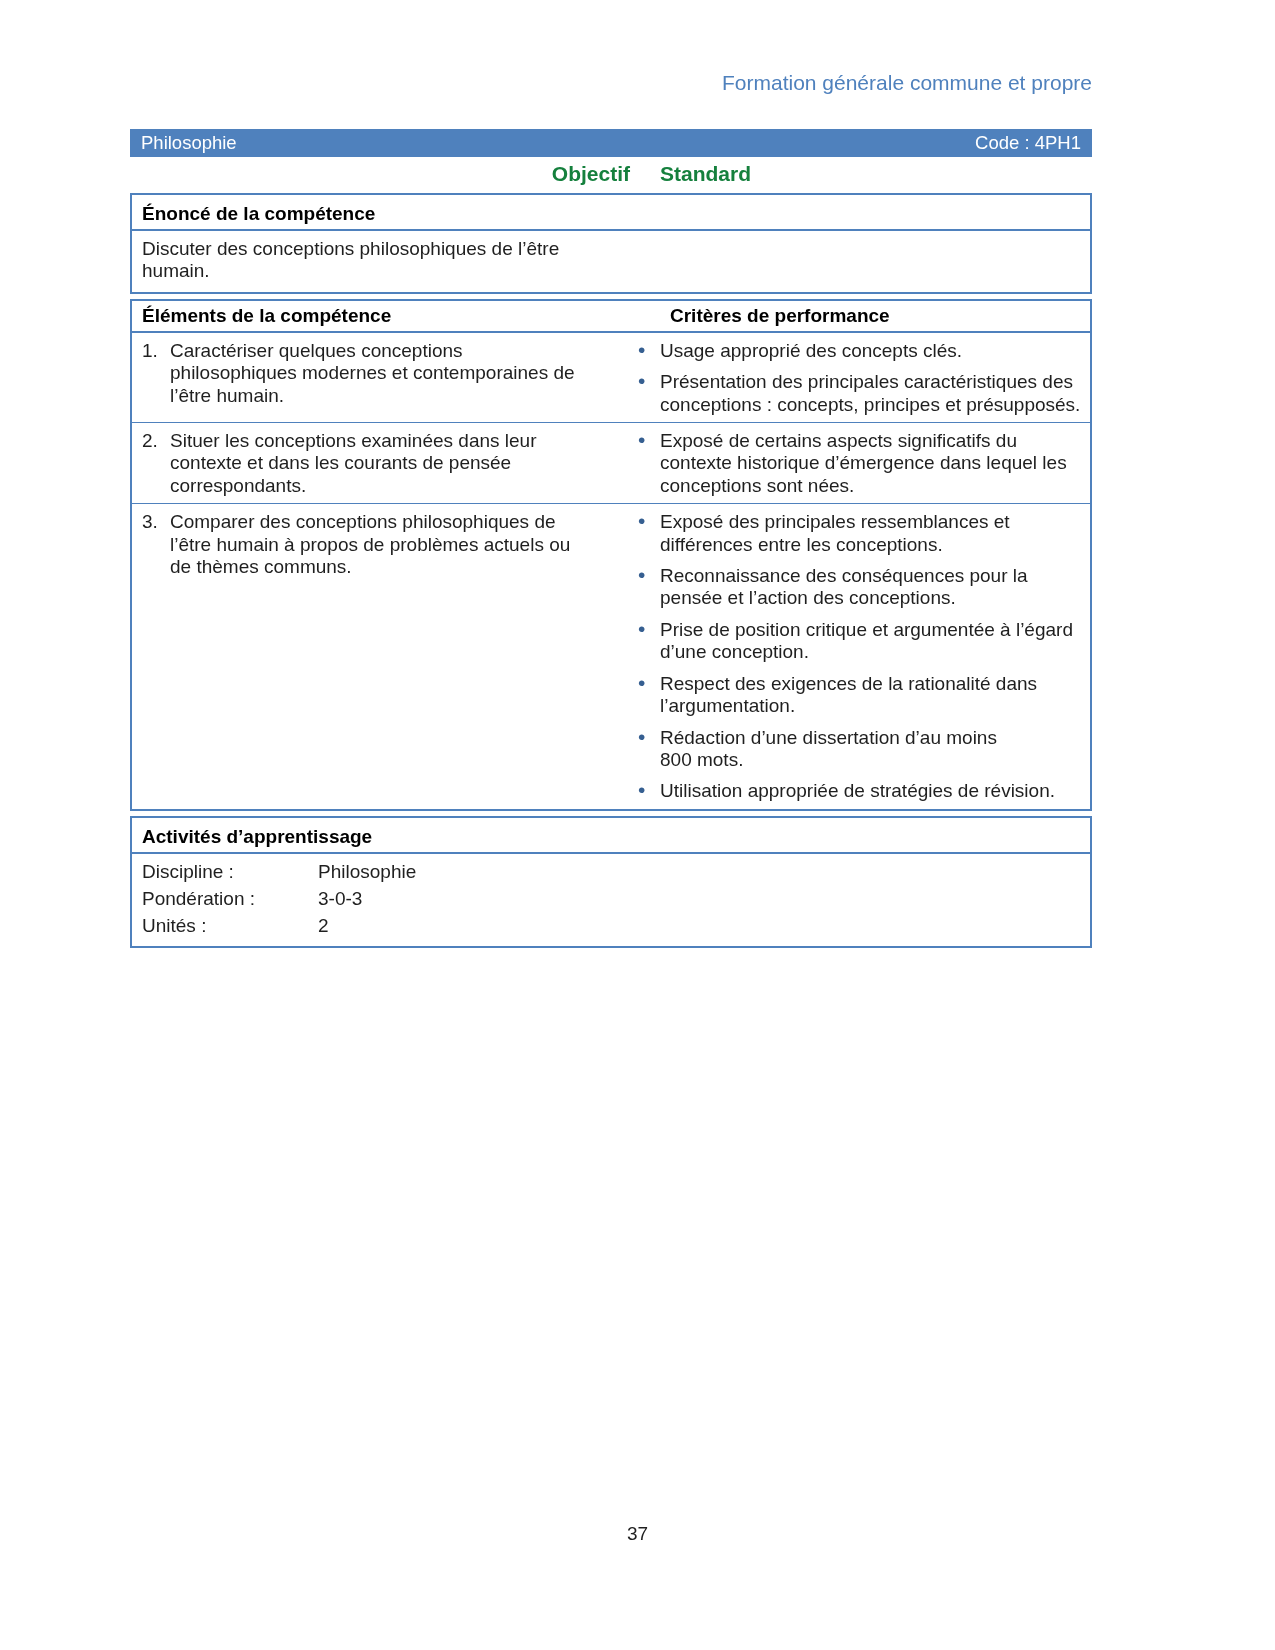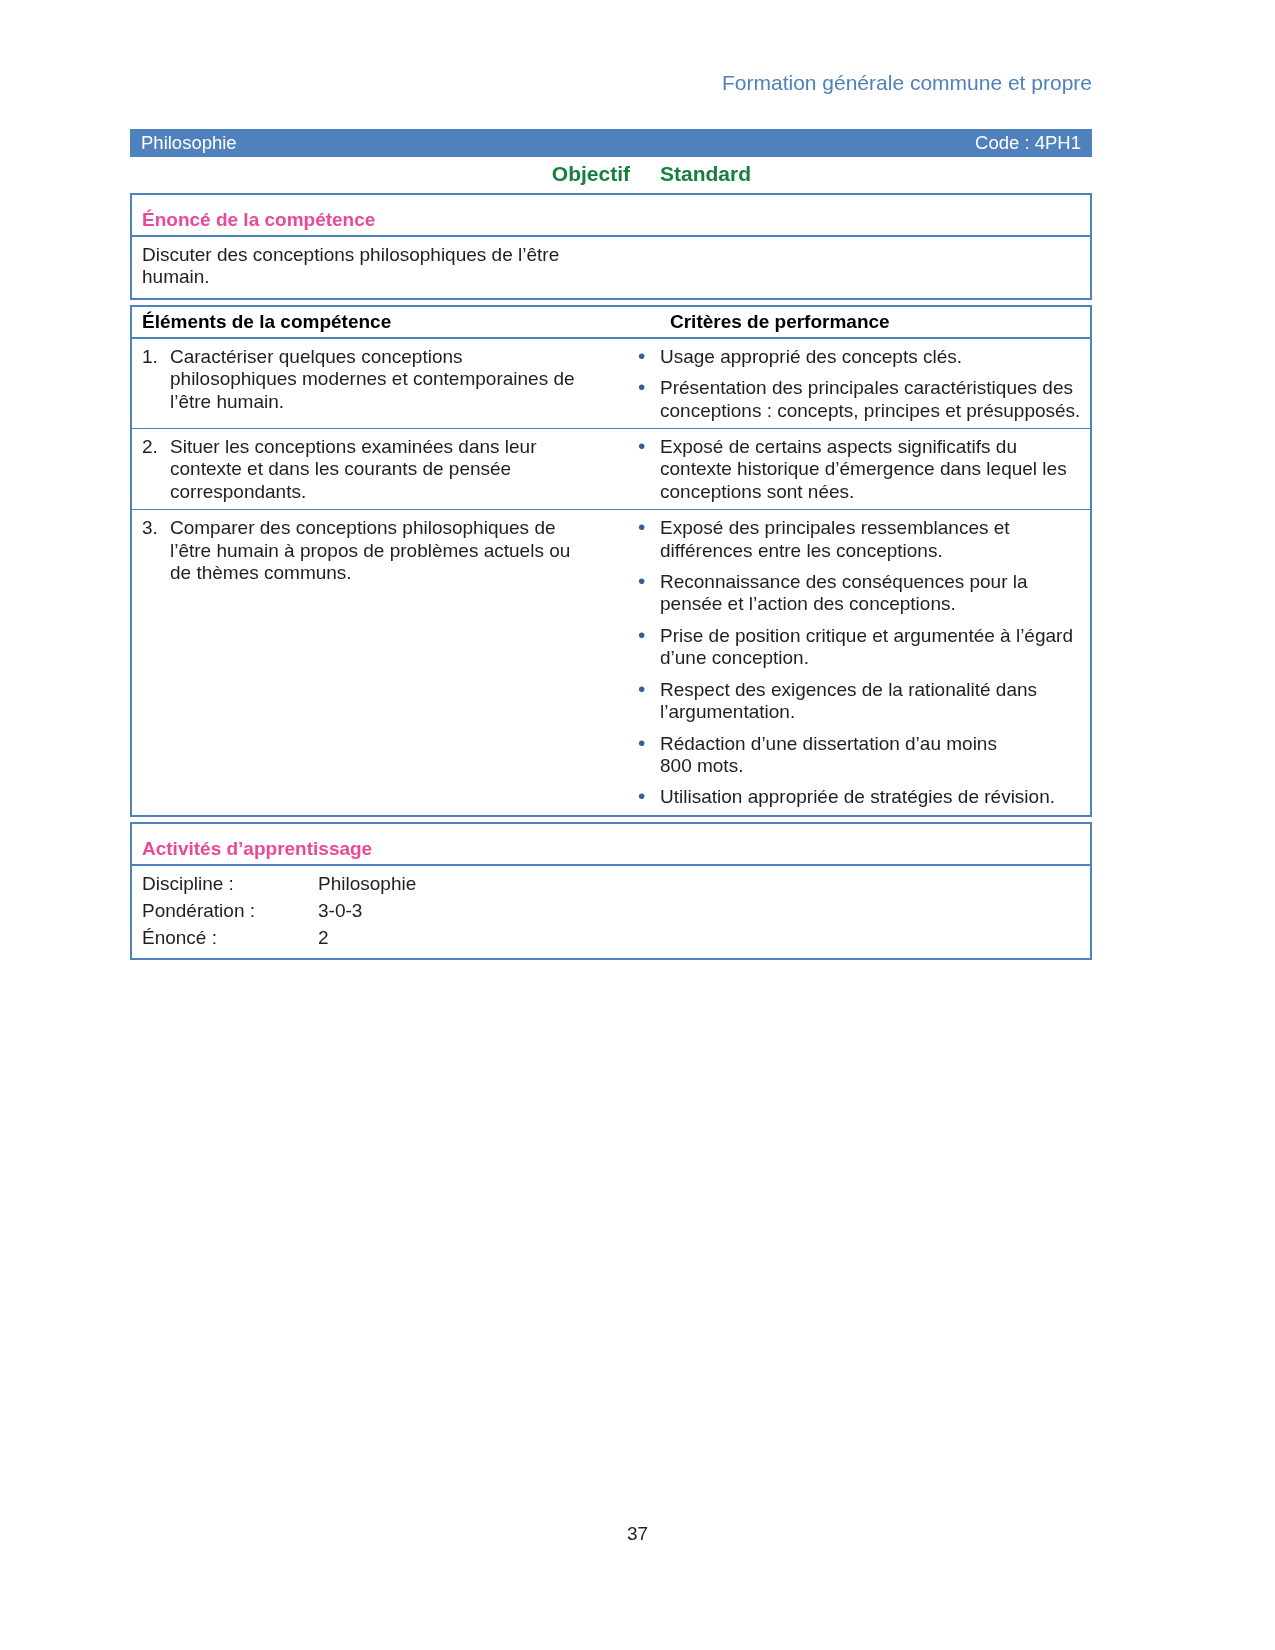--- a/index.html
+++ b/index.html
@@ -45,23 +45,23 @@
   .obj-row .standard-cell { padding-left:30px; }
 
   .box {
     border:2px solid #4f81bd;
     margin-bottom:5px;
     box-sizing:border-box;
   }
   .box-header {
     font-weight:bold;
     font-size:19px;
-    padding:14px 10px 4px 10px;
+    padding:8px 10px 4px 10px;
     border-bottom:2px solid #4f81bd;
-    color:#ec4899;
+    color:#000000;
   }
   .enonce-body {
     padding:7px 10px 9px 10px;
     font-size:19px;
     line-height:1.18;
     max-width:470px;
   }
 
   .comp-header {
     display:grid;
@@ -205,21 +205,21 @@
       <div class="act-body">
         <div class="act-row">
           <span class="act-label">Discipline :</span>
           <span class="act-value">Philosophie</span>
         </div>
         <div class="act-row">
           <span class="act-label">Pondération :</span>
           <span class="act-value">3-0-3</span>
         </div>
         <div class="act-row">
-          <span class="act-label">Énoncé :</span>
+          <span class="act-label">Unités :</span>
           <span class="act-value">2</span>
         </div>
       </div>
     </div>
 
   </div>
 
   <div class="page-number">37</div>
 
 </div>

